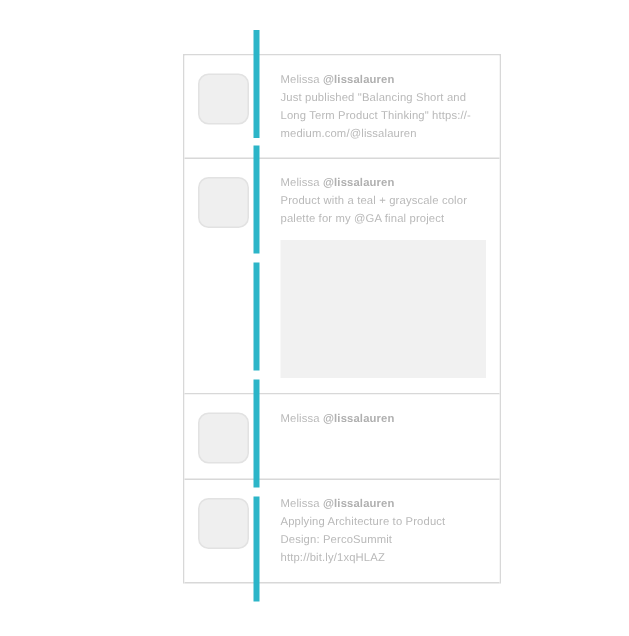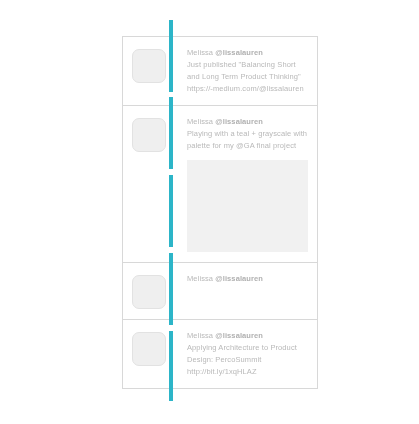--- a/index.html
+++ b/index.html
@@ -13,21 +13,21 @@
     font-family: "Liberation Sans", sans-serif;
     overflow: hidden;
     position: relative;
   }
 
   
   #timeline {
     position: absolute;
     left: 122px;
     top: 36px;
-    width: 196px;
+    width: 212px;
     border-top: 1px solid #d8d8d8;
     border-left: 1px solid #d8d8d8;
     border-right: 1px solid #d8d8d8;
     box-sizing: border-box;
   }
 
   
   .rail-seg {
     position: absolute;
     left: 169px;
@@ -111,21 +111,21 @@
     </div>
   </div>
 
   <div class="tweet">
     <div class="avatar"></div>
     <div class="tweet-body">
       <div class="tweet-author">
         <span>Melissa</span>
         <span class="handle">@lissalauren</span>
       </div>
-      <div class="tweet-text">Playing with a teal + grayscale with palette for my @GA final project</div>
+      <div class="tweet-text">Product with a teal + grayscale color palette for my @GA final project</div>
       <div class="tweet-media"></div>
     </div>
   </div>
 
   <div class="tweet">
     <div class="avatar"></div>
     <div class="tweet-body">
       <div class="tweet-author">
         <span>Melissa</span>
         <span class="handle">@lissalauren</span>

